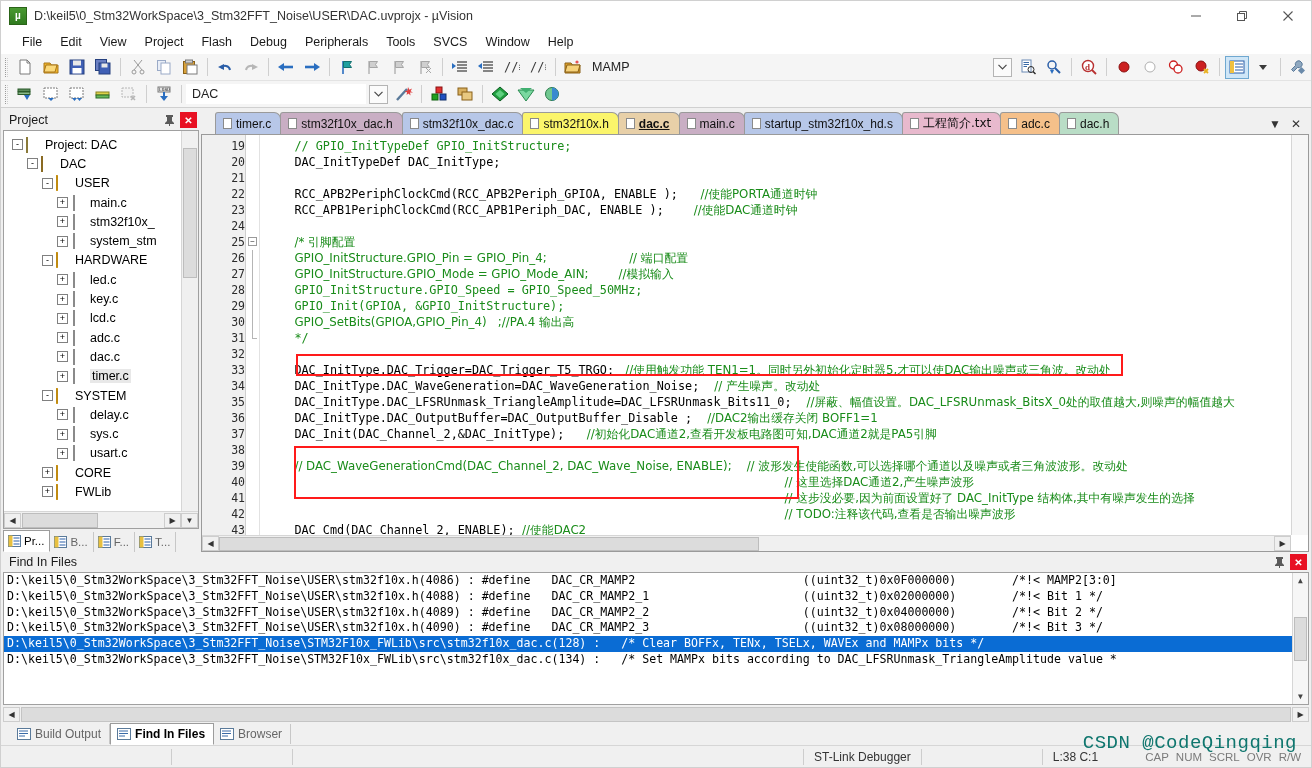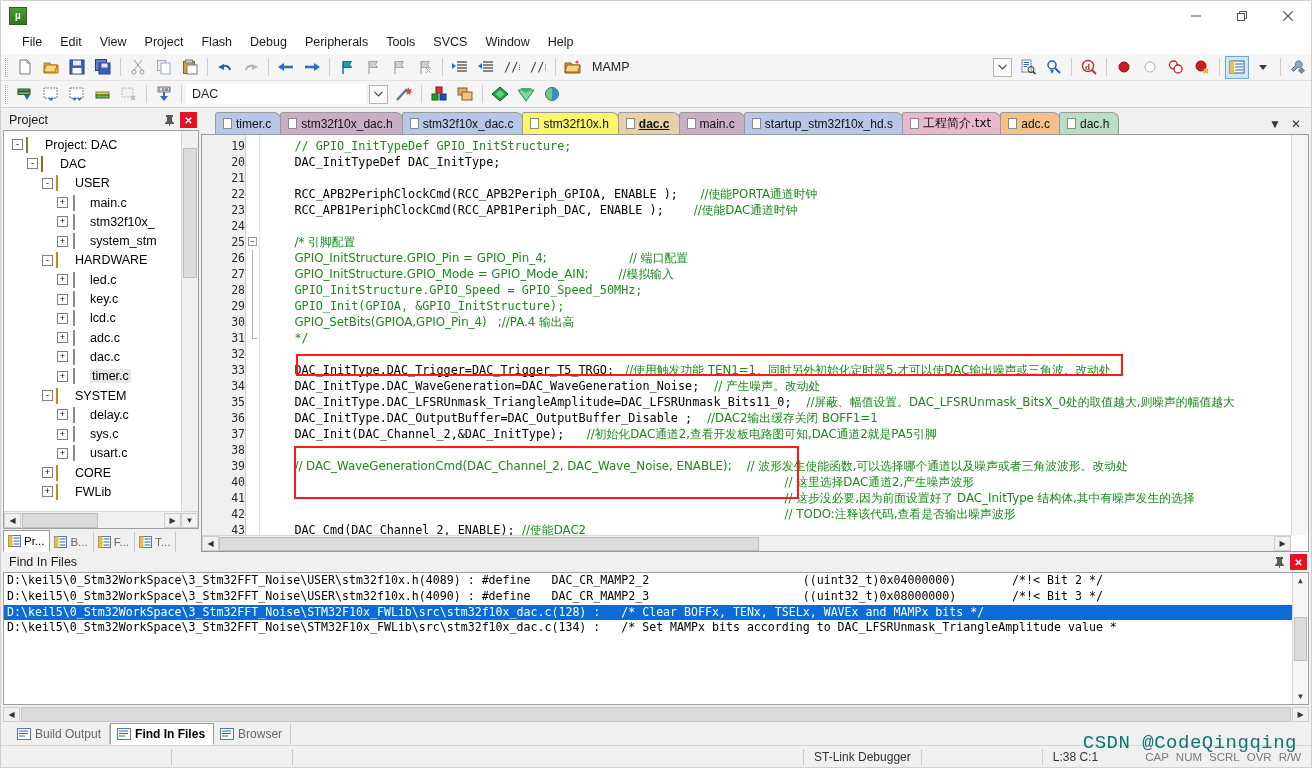--- a/index.html
+++ b/index.html
@@ -326,20 +326,21 @@
   }
   .cjk { font-family: "DejaVu Sans", "Liberation Sans", sans-serif; }
 </style>
 </head>
 <body>
 
 <div id="app">
 
   <div class="titlebar">
     <div class="title-logo">µ</div>
+    <div class="title-text">D:\keil5\0_Stm32WorkSpace\3_Stm32FFT_Noise\USER\DAC.uvprojx - µVision</div>
     <div class="winbtns">
       <div class="winbtn">
         <svg width="12" height="12" viewBox="0 0 12 12">
             <line x1="1" y1="6" x2="11" y2="6" stroke="#555" stroke-width="1"></line>
           </svg>
       </div>
       <div class="winbtn">
         <svg width="12" height="12" viewBox="0 0 12 12">
             <rect x="1.5" y="3.5" width="7" height="7" fill="none" stroke="#555" stroke-width="1"></rect>
             <polyline points="3.5,3.5 3.5,1.5 10.5,1.5 10.5,8.5 8.5,8.5" fill="none" stroke="#555" stroke-width="1"></polyline>
@@ -1011,20 +1012,22 @@
         <span class="pin-btn">
           <svg width="11" height="12" viewBox="0 0 11 12">
               <path d="M2 1h7v2H8v4l2 2v1H1V9l2-2V3H2z" fill="#5a5a5a"></path>
               <line x1="5.5" y1="10" x2="5.5" y2="12" stroke="#5a5a5a"></line>
             </svg>
         </span>
         <span class="close-btn">✕</span>
       </div>
       <div class="fif-body">
         <div id="fif-rows">
+            <div class="fif-row">D:\keil5\0_Stm32WorkSpace\3_Stm32FFT_Noise\USER\stm32f10x.h(4086) : #define   DAC_CR_MAMP2                        ((uint32_t)0x0F000000)        /*!&lt; MAMP2[3:0]</div>
+            <div class="fif-row">D:\keil5\0_Stm32WorkSpace\3_Stm32FFT_Noise\USER\stm32f10x.h(4088) : #define   DAC_CR_MAMP2_1                      ((uint32_t)0x02000000)        /*!&lt; Bit 1 */</div>
             <div class="fif-row">D:\keil5\0_Stm32WorkSpace\3_Stm32FFT_Noise\USER\stm32f10x.h(4089) : #define   DAC_CR_MAMP2_2                      ((uint32_t)0x04000000)        /*!&lt; Bit 2 */</div>
             <div class="fif-row">D:\keil5\0_Stm32WorkSpace\3_Stm32FFT_Noise\USER\stm32f10x.h(4090) : #define   DAC_CR_MAMP2_3                      ((uint32_t)0x08000000)        /*!&lt; Bit 3 */</div>
             <div class="fif-row sel">D:\keil5\0_Stm32WorkSpace\3_Stm32FFT_Noise\STM32F10x_FWLib\src\stm32f10x_dac.c(128) :   /* Clear BOFFx, TENx, TSELx, WAVEx and MAMPx bits */</div>
             <div class="fif-row">D:\keil5\0_Stm32WorkSpace\3_Stm32FFT_Noise\STM32F10x_FWLib\src\stm32f10x_dac.c(134) :   /* Set MAMPx bits according to DAC_LFSRUnmask_TriangleAmplitude value *</div>
           </div>
         <div class="fif-vscroll">
           <div class="fif-sb-arrow">▲</div>
           <div style="flex:1 1 auto"></div>
           <div style="width:13px;height:44px;background:#dcdcdc;border:1px solid #bdbdbd;"></div>
           <div style="flex:1 1 auto"></div>

